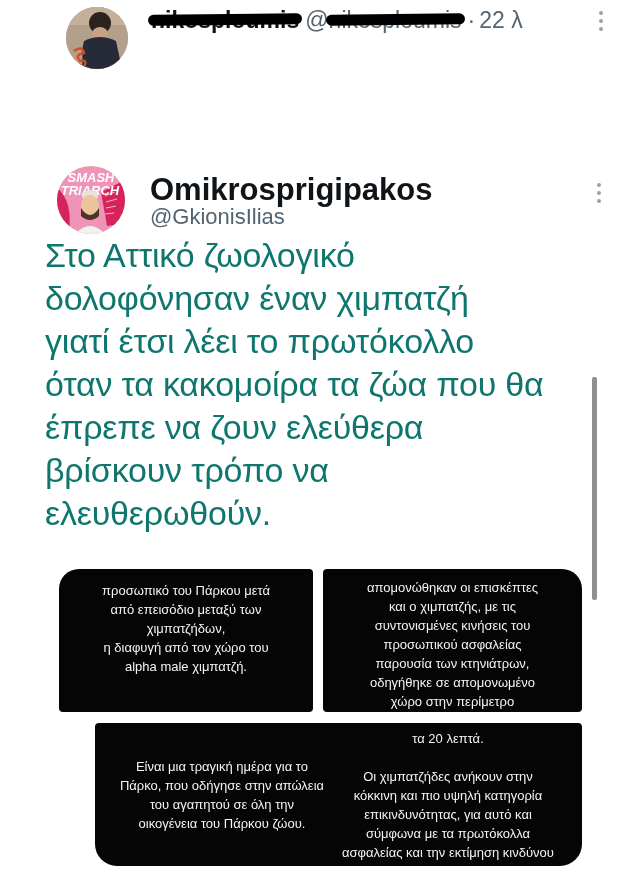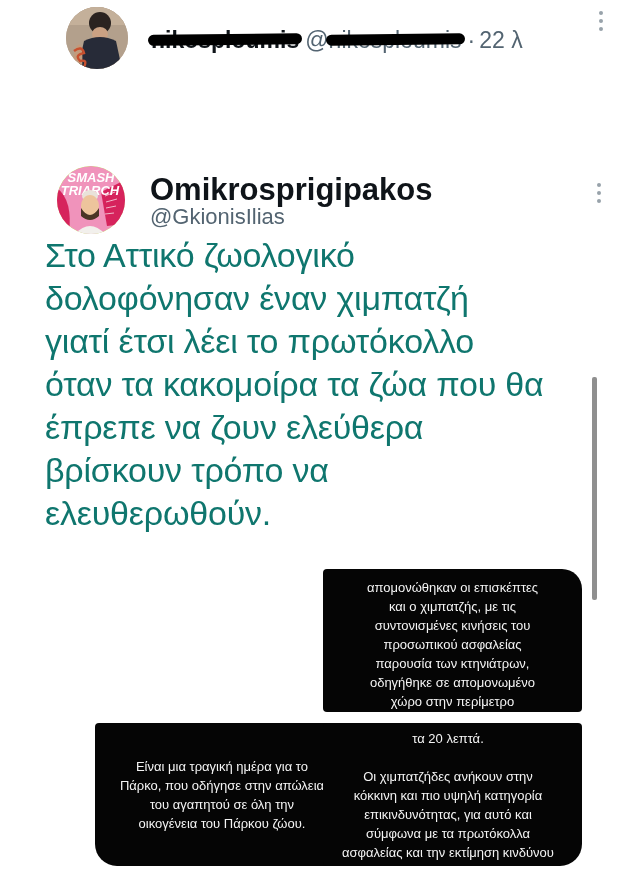--- a/index.html
+++ b/index.html
@@ -9,21 +9,21 @@
   }
   .abs{position:absolute;}
   
   .avatar1{
     left:66px;top:7px;width:62px;height:62px;border-radius:50%;overflow:hidden;
     background:#b9a48f;
   }
   .t1-header{left:151px;top:6px;width:440px;height:28px;font-size:23px;line-height:28px;white-space:nowrap;}
   .t1-name{font-weight:bold;color:#0f1419;position:relative;display:inline-block;}
   .t1-handle{color:#536471;position:relative;display:inline-block;margin-left:6px;}
-  .scribble{position:relative;display:inline-block;margin-top:20px;}
+  .scribble{position:relative;display:inline-block;}
   .scribble::after{
     content:"";position:absolute;left:-3px;right:-3px;top:8px;height:11px;
     background:#000;border-radius:7px;transform:rotate(-0.6deg);
   }
   .t1-sep{color:#536471;margin-left:6px;}
   .t1-time{color:#536471;margin-left:4px;}
   .t1-text{
     left:151px;top:31px;width:430px;font-size:23px;line-height:30px;
     color:#0f1419;white-space:pre-line;
   }
@@ -116,20 +116,25 @@
 
   <div class="abs main-text">Στο Αττικό ζωολογικό
 δολοφόνησαν έναν χιμπατζή
 γιατί έτσι λέει το πρωτόκολλο
 όταν τα κακομοίρα τα ζώα που θα
 έπρεπε να ζουν ελεύθερα
 βρίσκουν τρόπο να
 ελευθερωθούν.</div>
 
   <div class="abs media">
+    <div class="box box1">προσωπικό του Πάρκου μετά
+από επεισόδιο μεταξύ των
+χιμπατζήδων,
+η διαφυγή από τον χώρο  του
+alpha male χιμπατζή.</div>
     <div class="box box2">
       <div class="box2-inner">απομονώθηκαν οι επισκέπτες
 και ο χιμπατζής, με τις
 συντονισμένες κινήσεις του
 προσωπικού ασφαλείας
 παρουσία των κτηνιάτρων,
 οδηγήθηκε σε απομονωμένο
 χώρο στην περίμετρο
 ασφαλείας του  Πάρκου,</div>
     </div>

